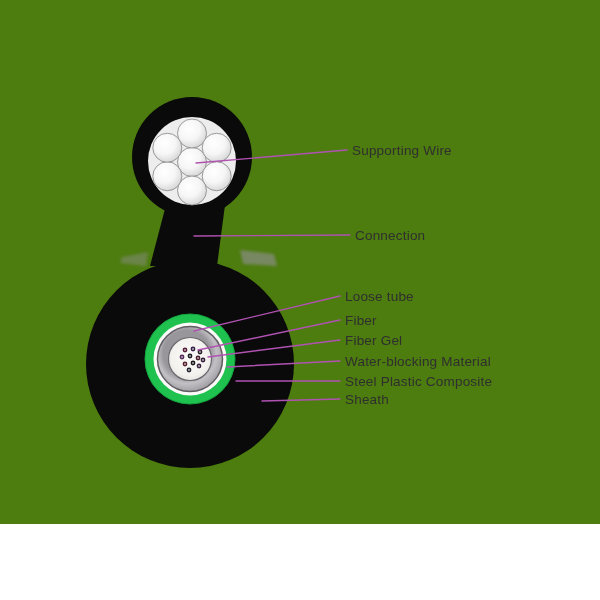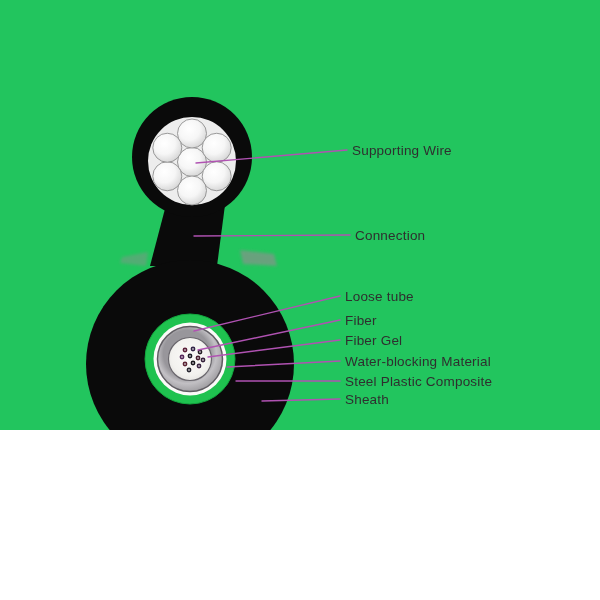--- a/index.html
+++ b/index.html
@@ -1,19 +1,19 @@
 <!DOCTYPE html>
 <html style="--leader-line: #b052b2; --label-text: #2f2f2f; --cable-black: #0a0a0a; --ring-green: #1fc24f; --loose-tube-gray: #aeacb0;"><head>
 <meta charset="utf-8">
 <style>
   html,body{margin:0;padding:0;background:#ffffff;}
   #canvas{
     position:relative;
-    width:600px;height:430px;
-    background:#22c55e;
+    width:600px;height:524px;
+    background:#4d7c0f;
     font-family:"Liberation Sans", sans-serif;
     overflow:hidden;
   }
   svg{display:block;}
   .leader{
     stroke:var(--leader-line,#b052b2);
     stroke-width:1.4;
     stroke-linecap:round;
     fill:none;
   }

